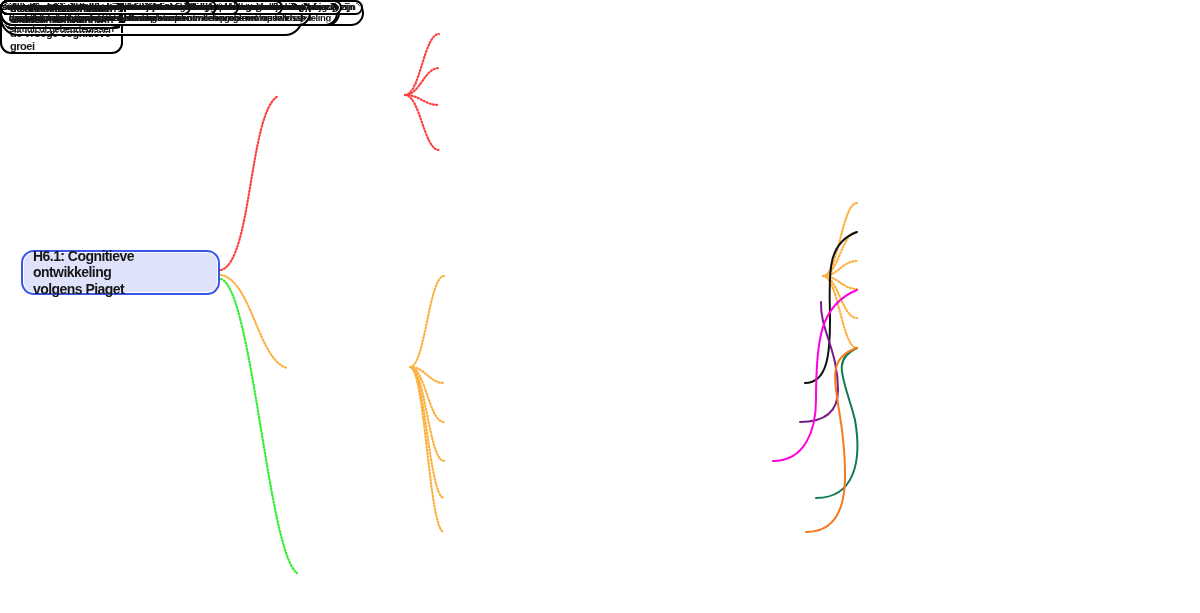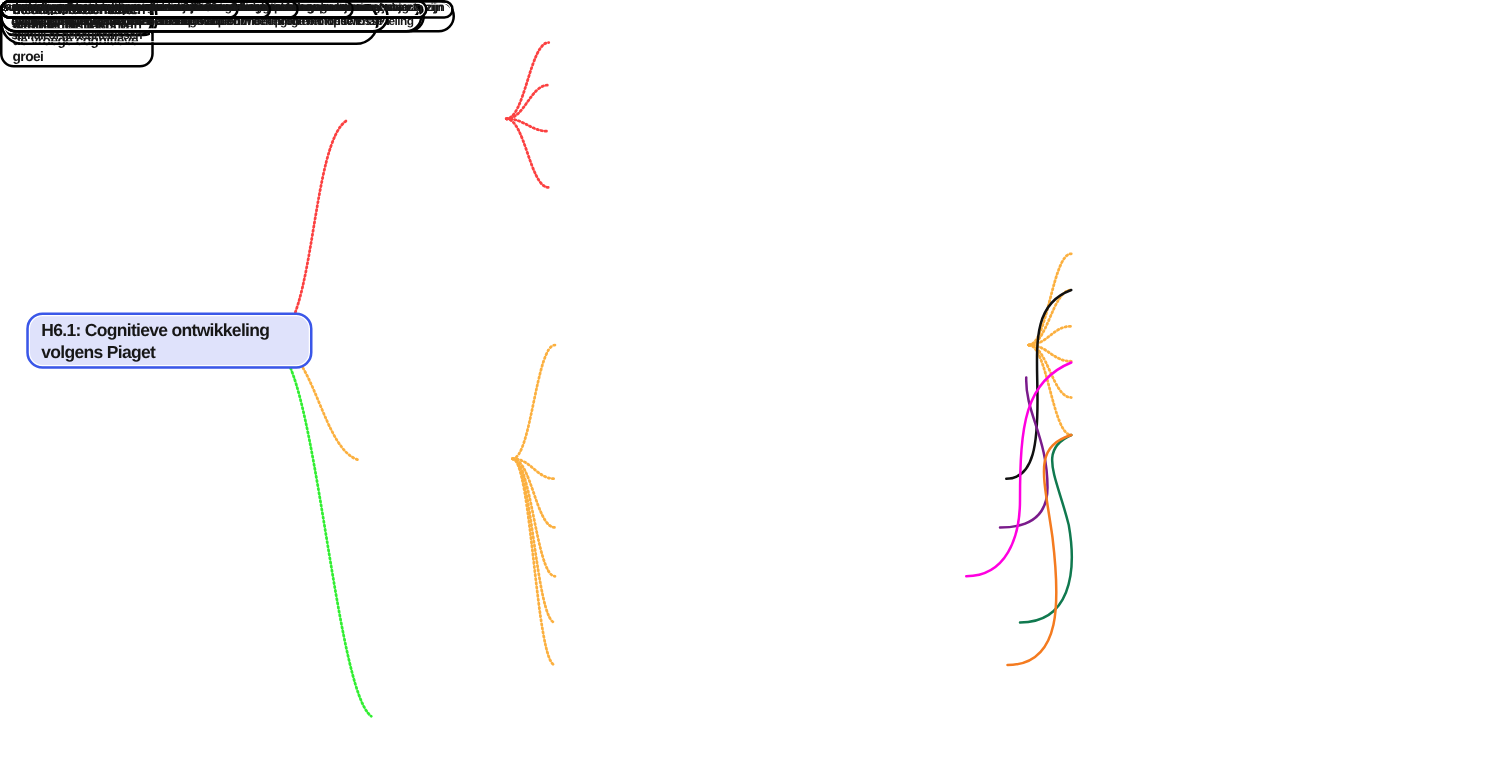--- a/index.html
+++ b/index.html
@@ -9,21 +9,21 @@
        -webkit-font-smoothing:antialiased;}
   #stage{position:relative;width:1200px;height:613px;background:#fff;}
   svg.edges{position:absolute;left:0;top:0;width:1200px;height:613px;pointer-events:none;}
   .node{position:absolute;box-sizing:border-box;display:flex;align-items:center;
         border-style:solid;border-width:2px;border-radius:999px;}
   .node .label{font-weight:bold;color:#171717;white-space:pre-line;
         font-size:9.5px;letter-spacing:-0.42px;line-height:10.8px;}
   .ic{flex:0 0 auto;display:block;margin-right:3px;}
 
   
-  #root-node{left:21px;top:250px;width:229px;height:45px;
+  #root-node{left:21px;top:250px;width:199px;height:45px;
      border-color:#3a57e8;background:#dfe2fb;border-radius:13px;
      box-shadow:inset 0 0 0 1px #fff; padding:16px 10px;}
   #root-node .label{font-size:14px;letter-spacing:-0.55px;line-height:16.5px;}
 
   
   .branch{border-radius:11px;box-shadow:inset 0 0 0 1px #fff;padding:0 8px;}
   .branch .label{font-size:11px;letter-spacing:-0.45px;line-height:12.6px;}
 
   
   .leaf{border-radius:999px;box-shadow:inset 0 0 0 1px #fff;padding:0 7px 0 4px;}

